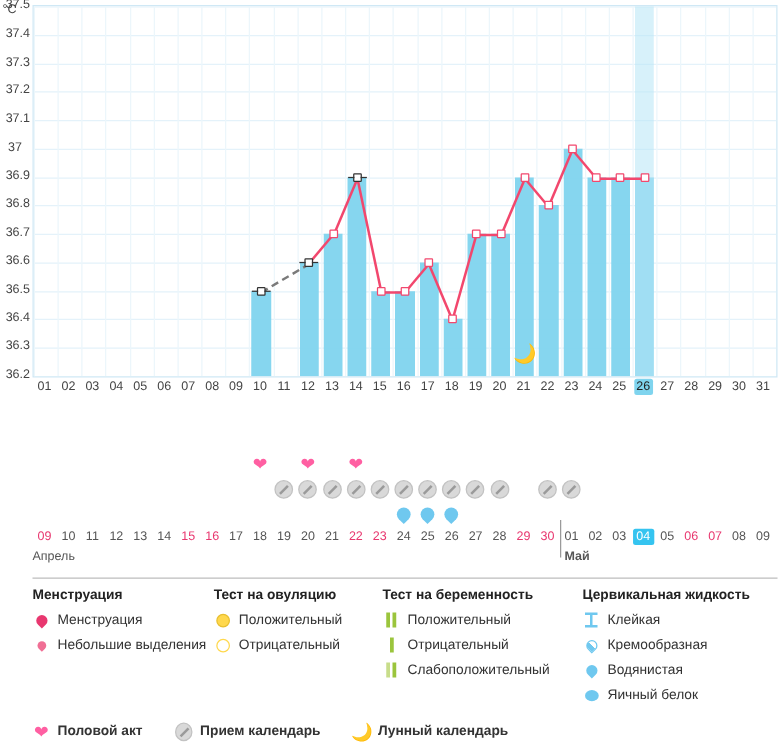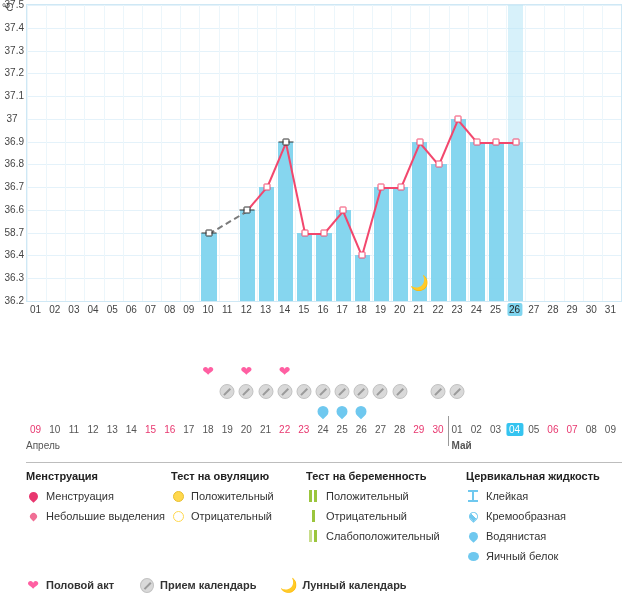--- a/index.html
+++ b/index.html
@@ -325,21 +325,21 @@
   <div class="y-tick" style="top: 4px; width: 24px; margin-left: 36px;">37.5</div>
       <div class="y-tick" style="top: 26.7692px; width: 24px;">37.4</div>
       <div class="y-tick" style="top: 49.5385px; width: 24px;">37.3</div>
       <div class="y-tick" style="top: 72.3077px; width: 24px;">37.2</div>
       <div class="y-tick" style="top: 95.0769px; width: 24px;">37.1</div>
       <div class="y-tick" style="top: 117.846px; width: 24px; text-align: center;">37</div>
       <div class="y-tick" style="top: 140.615px; width: 24px;">36.9</div>
       <div class="y-tick" style="top: 163.385px; width: 24px;">36.8</div>
       <div class="y-tick" style="top: 186.154px; width: 24px;">36.7</div>
       <div class="y-tick" style="top: 208.923px; width: 24px;">36.6</div>
-      <div class="y-tick" style="top: 231.692px; width: 24px;">58.7</div>
+      <div class="y-tick" style="top: 231.692px; width: 24px;">36.5</div>
       <div class="y-tick" style="top: 254.462px; width: 24px;">36.4</div>
       <div class="y-tick" style="top: 277.231px; width: 24px;">36.3</div>
       <div class="y-tick" style="top: 300px; width: 24px;">36.2</div>
     </div>
   <div class="plot" id="plot">
       <div class="hline" style="top: 0px;"></div>
       <div class="hline" style="top: 22.7692px;"></div>
       <div class="hline" style="top: 45.5385px;"></div>
       <div class="hline" style="top: 68.3077px;"></div>
       <div class="hline" style="top: 91.0769px;"></div>

